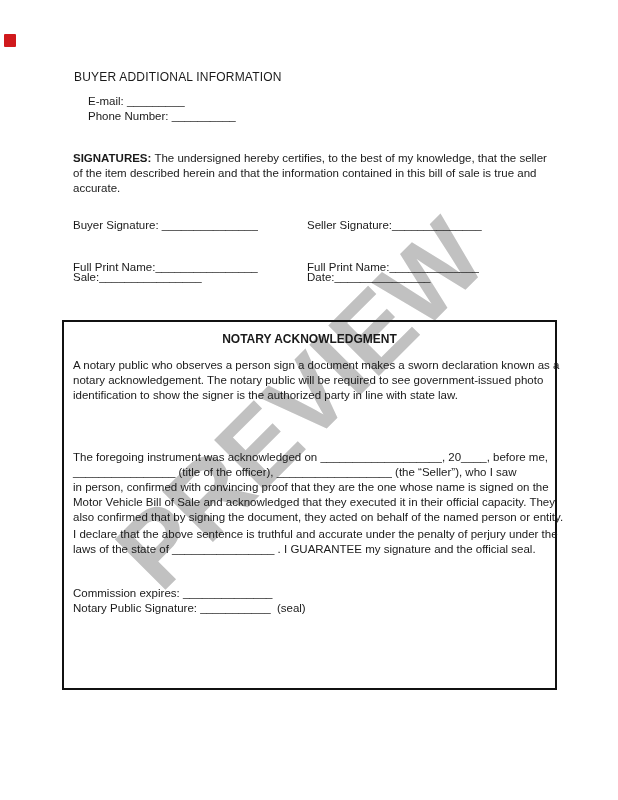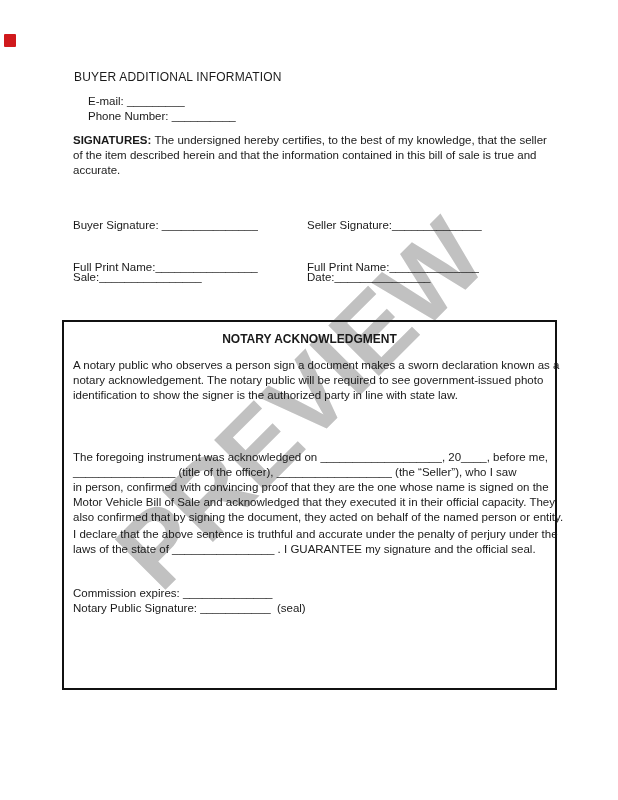--- a/index.html
+++ b/index.html
@@ -55,21 +55,21 @@
 
   <div class="abs watermark">PREVIEW</div>
 
   <div class="content">
 
     <div class="abs doc-title" style="left:74px;top:70px;">BUYER ADDITIONAL INFORMATION</div>
 
     <p class="abs pre" style="left:88px;top:94px;">E-mail: _________
 Phone Number: __________</p>
 
-    <p class="abs pre" style="left:73px;top:133px;"><b>SIGNATURES:</b> <span>The undersigned hereby certifies, to the best of my knowledge, that the seller
+    <p class="abs pre" style="left:73px;top:151px;"><b>SIGNATURES:</b> <span>The undersigned hereby certifies, to the best of my knowledge, that the seller
 of the item described herein and that the information contained in this bill of sale is true and
 accurate.</span></p>
 
     <div class="sig-row" style="top:218px;padding-left:20px;">
       <span class="left-col">Buyer Signature: _______________</span>
       <span class="right-col">Seller Signature:______________</span>
     </div>
     <div class="sig-row" style="top:260px;">
       <span class="left-col">Full Print Name:________________</span>
       <span class="right-col">Full Print Name:______________</span>

